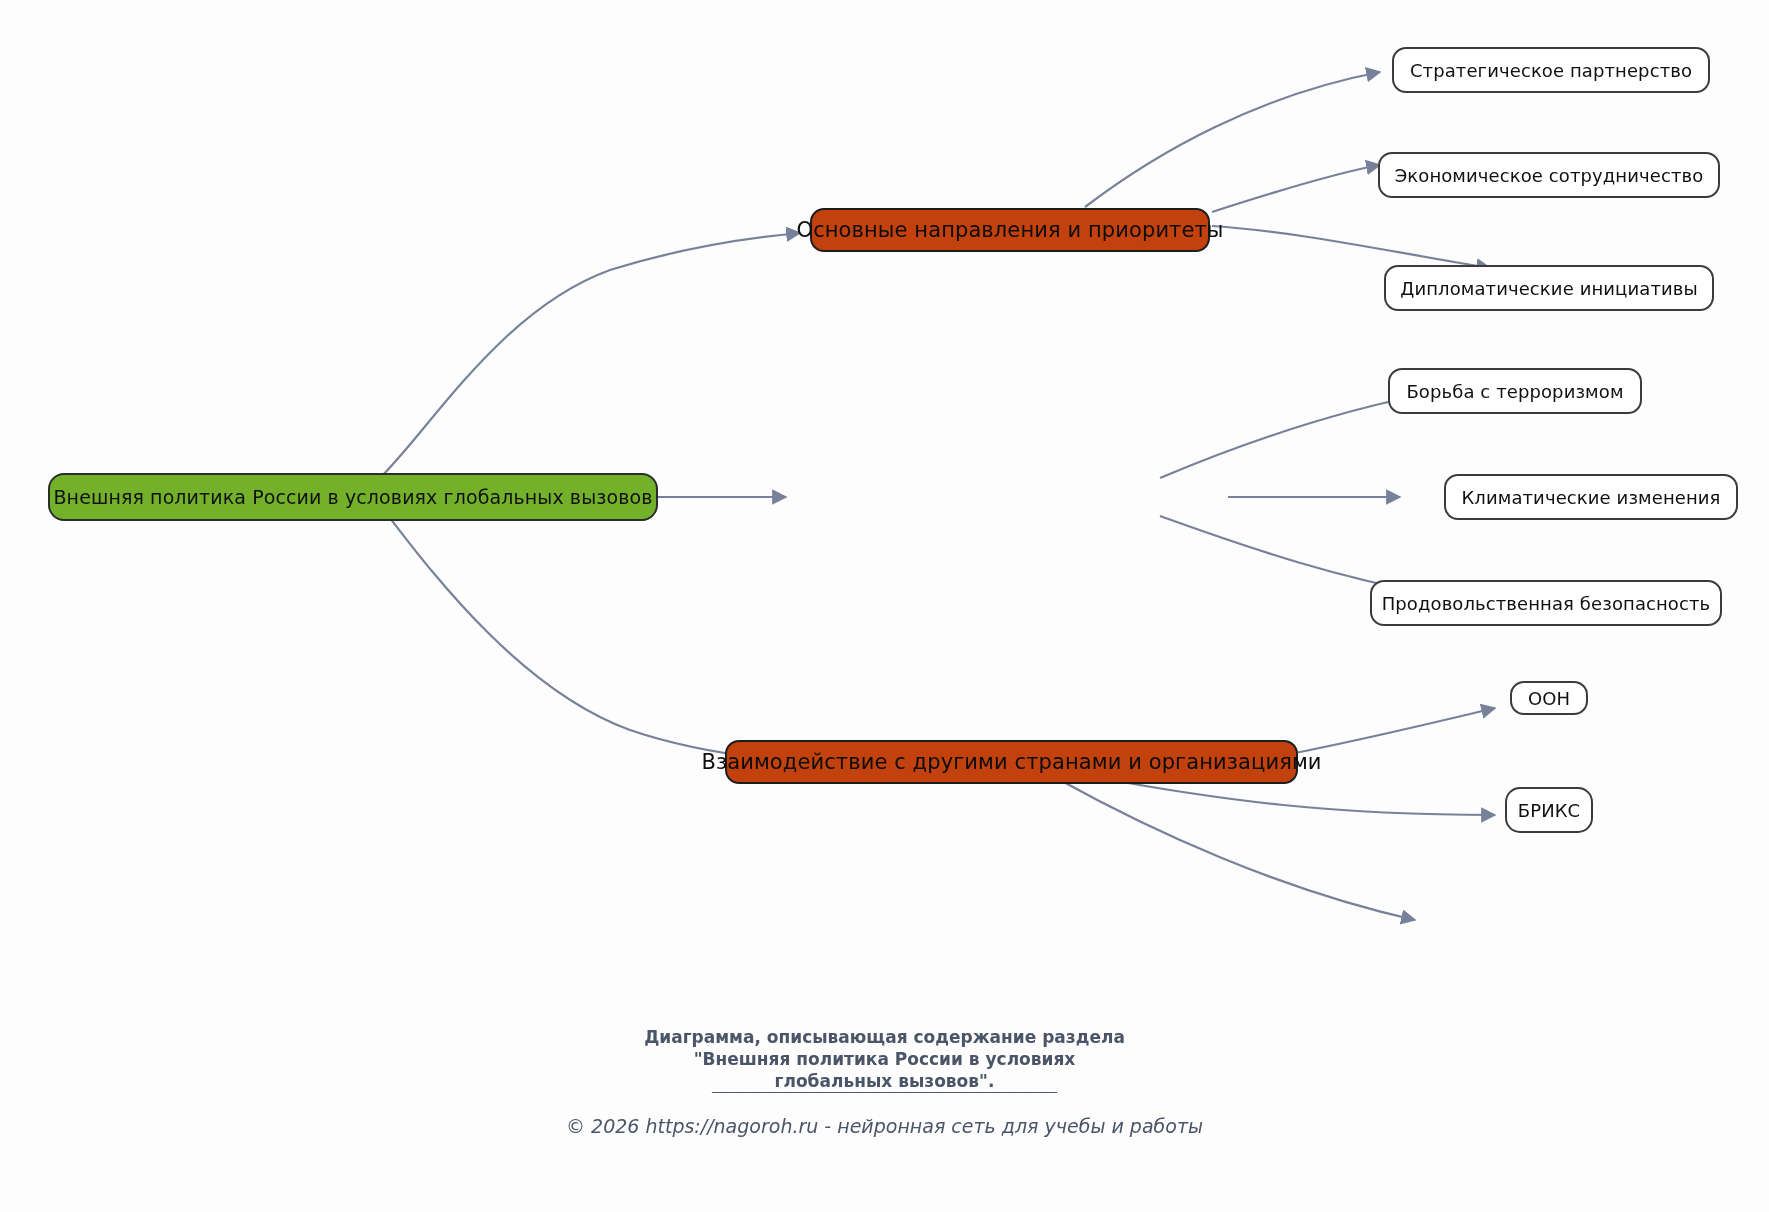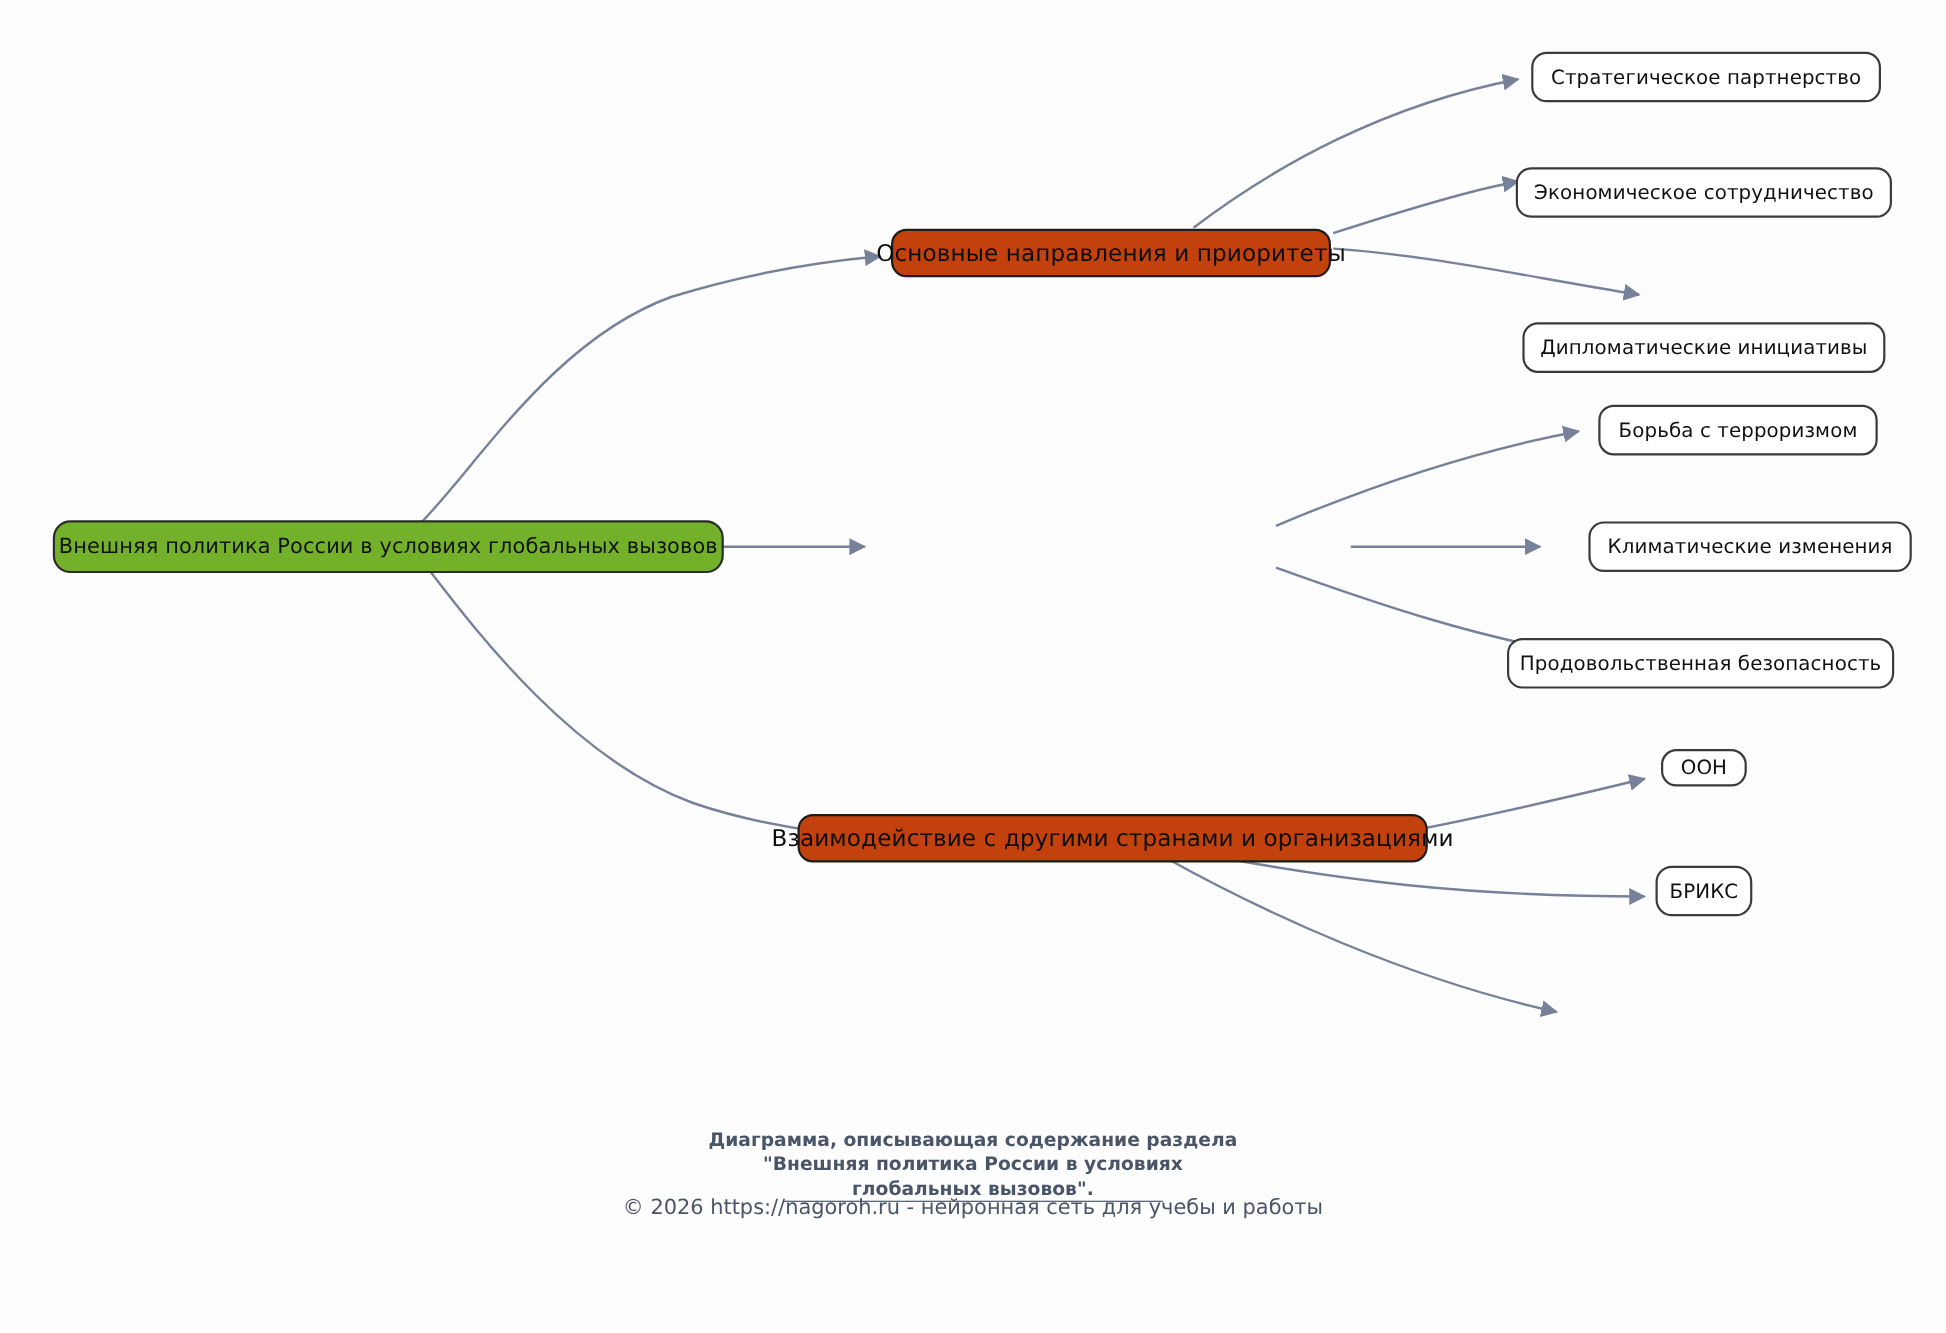--- a/index.html
+++ b/index.html
@@ -132,26 +132,26 @@
   <div class="node node-branch" style="left:810px; top:208px; width:400px; height:44px;">
     <span>Основные направления и приоритеты</span>
   </div>
 
   <div class="node node-leaf" style="left:1392px; top:47px; width:318px; height:46px;">
     <span>Стратегическое партнерство</span>
   </div>
   <div class="node node-leaf" style="left:1378px; top:152px; width:342px; height:46px;">
     <span>Экономическое сотрудничество</span>
   </div>
-  <div class="node node-leaf" style="left:1384px; top:265px; width:330px; height:46px;margin-top:28px;">
+  <div class="node node-leaf" style="left:1384px; top:265px; width:330px; height:46px;">
     <span>Дипломатические инициативы</span>
   </div>
 
 
-  <div class="node node-leaf" style="left:1453px; top:368px; width:254px; height:46px;text-align:right;">
+  <div class="node node-leaf" style="left:1388px; top:368px; width:254px; height:46px;text-align:right;">
     <span>Борьба с терроризмом</span>
   </div>
   <div class="node node-leaf" style="left:1444px; top:474px; width:294px; height:46px;">
     <span>Климатические изменения</span>
   </div>
   <div class="node node-leaf" style="left:1370px; top:580px; width:352px; height:46px;">
     <span>Продовольственная безопасность</span>
   </div>
 
   <div class="node node-branch" style="left:725px; top:740px; width:573px; height:44px;">
@@ -166,15 +166,15 @@
   </div>
 
   <div class="caption" style="top:1026px;">
     <span class="caption-line">Диаграмма, описывающая содержание раздела</span>
     <span class="caption-line">"Внешняя политика России в условиях</span>
     <span class="caption-line">глобальных вызовов".</span>
   </div>
 
   <div class="divider" style="top:1075px;">______________________________________________</div>
 
-  <div class="footer" style="top:1087px;">© 2026 https://nagoroh.ru - нейронная сеть для учебы и работы</div>
+  <div class="footer" style="top:1115px;font-style:italic;">© 2026 https://nagoroh.ru - нейронная сеть для учебы и работы</div>
 
 </div>
 
 </body></html>

